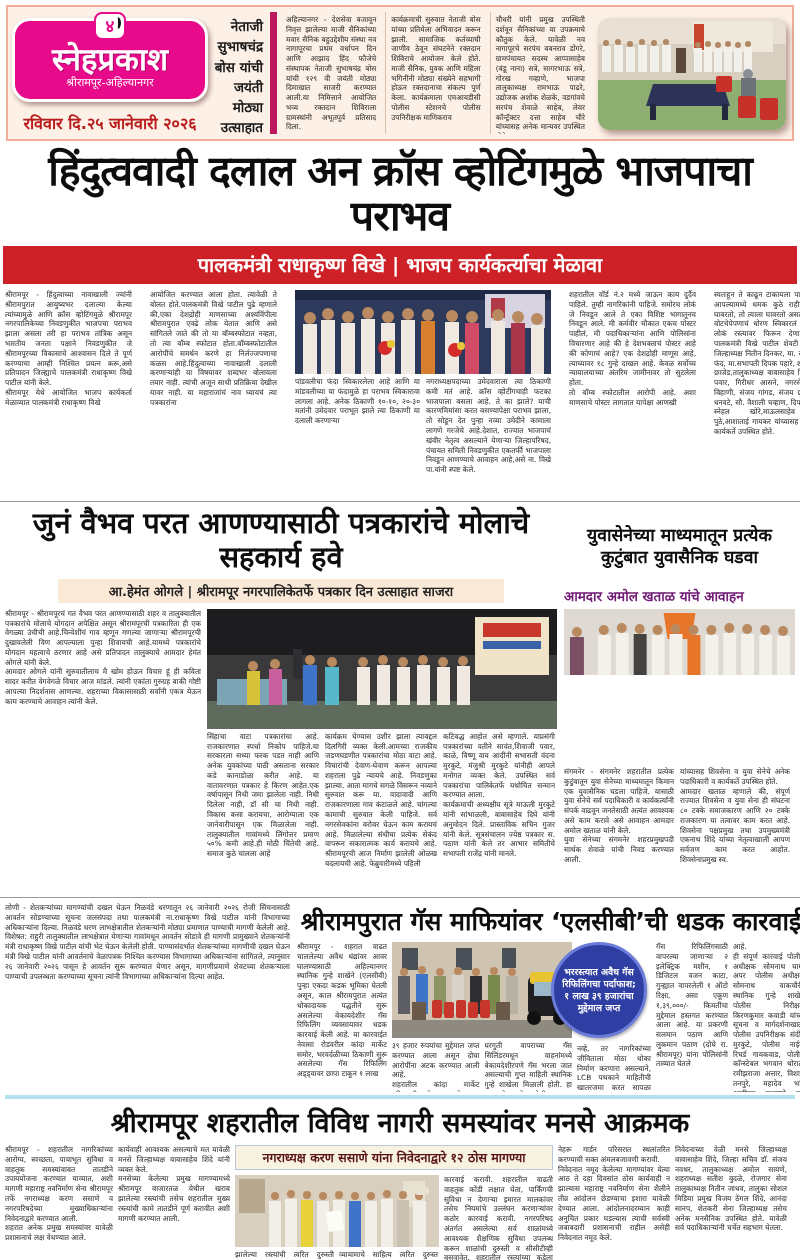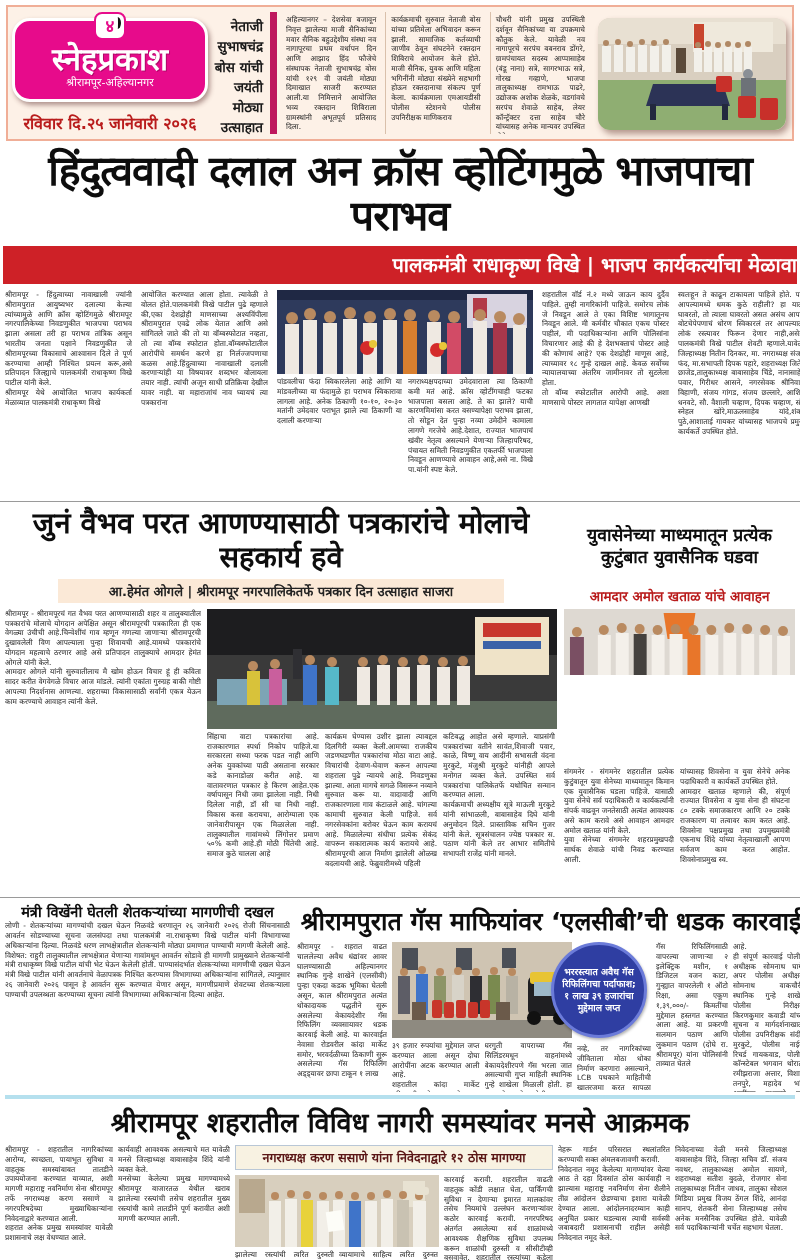--- a/index.html
+++ b/index.html
@@ -26,29 +26,29 @@
   .brief-col{width:116px;font-size:7.3px;line-height:1.34;text-align:justify;padding:3px 5px 0;
              overflow:hidden;color:#222;}
   .brief-col + .brief-col{border-left:1px solid #d9c0ab;}
   .brief-photo{width:188px;height:112px;margin:6px 2px 0 4px;border-radius:12px;overflow:hidden;
                box-shadow:3px 4px 6px rgba(90,40,30,.45);flex:none;}
   .brief-photo svg{display:block;width:100%;height:100%;}
 
   
   .main-headline{font-size:41px;font-weight:bold;text-align:center;line-height:1.1;
                  letter-spacing:-1px;margin:8px 4px 0;color:#0d0d0d;}
-  .red-bar{margin:7px 3px 0;background:#ce2127;color:#fff;text-align:right;font-weight:bold;
+  .red-bar{margin:7px 3px 0;background:#ce2127;color:#fff;text-align:center;font-weight:bold;
            font-size:20px;padding:5px 0 6px;}
 
   
   .body-col{font-size:7.35px;line-height:1.33;text-align:justify;color:#222;overflow:hidden;
             white-space:pre-line;}
 
   
-  .story1{display:flex;gap:9px;padding:6px 5px 0;height:212px;}
+  .story1{display:flex;gap:18px;padding:6px 5px 0;height:212px;}
   .story1 .c{flex:none;width:127px;}
   .story1 .mid{flex:none;width:256px;display:flex;flex-direction:column;}
   .photo{background:#888;overflow:hidden;flex:none;}
   .photo svg{display:block;width:100%;height:100%;}
   .mid .photo{height:84px;margin-bottom:3px;}
   .mid-cols{display:flex;gap:6px;flex:1;overflow:hidden;}
   .mid-cols .body-col{width:125px;}
 
   
   .story2{display:flex;padding:4px 5px 0;height:392px;border-top:1px solid #9a9a9a;margin-top:5px;}
@@ -57,21 +57,21 @@
   .s2-byline{background:#fbe9d7;color:#222;font-weight:bold;font-size:13px;text-align:center;
              width:446px;margin:0 auto 6px;padding:3px 0;}
   .s2-grid{display:flex;gap:6px;height:300px;}
   .s2-grid .c1{width:196px;flex:none;}
   .s2-right-part{flex:1;display:flex;flex-direction:column;}
   .s2-right-part .photo{height:120px;margin-bottom:3px;}
   .s2-minicols{display:flex;gap:6px;flex:1;overflow:hidden;}
   .s2-minicols .body-col{width:112px;}
   .s2-side{flex:1;padding-left:7px;}
   .s2s-head{font-size:17.5px;font-weight:bold;text-align:center;line-height:1.3;color:#0d0d0d;}
-  .s2s-byline{color:#b91c1c;font-weight:bold;font-size:13.5px;text-align:center;margin:4px 0;}
+  .s2s-byline{color:#701a75;font-weight:bold;font-size:13.5px;margin:4px 0;}
   .s2-side .photo{height:66px;margin-bottom:4px;}
   .s2s-cols{display:flex;gap:6px;height:186px;overflow:hidden;align-items:flex-end;}
   .s2s-cols .body-col{width:110px;}
 
   
   .story3{display:flex;padding:5px 5px 0;height:194px;border-top:1px solid #9a9a9a;margin-top:4px;}
   .s3-left{width:292px;flex:none;padding-right:7px;}
   .s3-h{font-size:14.5px;font-weight:bold;text-align:center;line-height:1.25;color:#0d0d0d;}
   .s3-sub{font-size:12.5px;font-weight:bold;text-align:center;margin:2px 0 5px;color:#0d0d0d;}
   .s3-right{flex:1;}
@@ -346,21 +346,20 @@
         <div class="body-col">संगमनेर - संगमनेर शहरातील प्रत्येक कुटुंबातून युवा सेनेच्या माध्यमातून किमान एक युवासैनिक घडला पाहिजे. यासाठी युवा सेनेचे सर्व पदाधिकारी व कार्यकर्त्यांनी संपर्क वाढवून जनतेसाठी अत्यंत आवश्यक असे काम करावे असे आवाहन आमदार अमोल खताळ यांनी केले.
 युवा सेनेच्या संगमनेर शहरप्रमुखपदी सार्थक शेवाळे यांची निवड करण्यात आली.</div>
         <div class="body-col">यांच्यासह शिवसेना व युवा सेनेचे अनेक पदाधिकारी व कार्यकर्ते उपस्थित होते.
 आमदार खताळ म्हणाले की, संपूर्ण राज्यात शिवसेना व युवा सेना ही संघटना ८० टक्के समाजकारण आणि २० टक्के राजकारण या तत्वावर काम करत आहे. शिवसेना पक्षप्रमुख तथा उपमुख्यमंत्री एकनाथ शिंदे यांच्या नेतृत्वाखाली आपण सर्वजण काम करत आहोत. शिवसेनाप्रमुख स्व.</div>
       </div>
     </div>
   </section>
 
   <section class="story3">
     <div class="s3-left">
-      <div class="s3-h">मंत्री विखेंनी घेतली शेतकऱ्यांच्या मागणीची दखल</div>
       <div class="body-col" style="height:146px;">लोणी - शेतकऱ्यांच्या मागण्यांची दखल घेऊन निळवंडे धरणातून २६ जानेवारी २०२६ रोजी सिंचनासाठी आवर्तन सोडण्याच्या सूचना जलसंपदा तथा पालकमंत्री ना.राधाकृष्ण विखे पाटील यांनी विभागाच्या अधिकाऱ्यांना दिल्या. निळवंडे धरण लाभक्षेत्रातील शेतकऱ्यांनी मोठ्या प्रमाणात पाण्याची मागणी केलेली आहे. विशेषत: राहुरी तालुक्यातील लाभक्षेत्रात येणाऱ्या गावांमधून आवर्तन सोडावे ही मागणी प्रामुख्याने शेतकऱ्यांनी मंत्री राधाकृष्ण विखे पाटील यांची भेट घेऊन केलेली होती. पाण्यासंदर्भात शेतकऱ्यांच्या मागणीची दखल घेऊन मंत्री विखे पाटील यांनी आवर्तनाचे वेळापत्रक निश्चित करण्यास विभागाच्या अधिकाऱ्यांना सांगितले, त्यानुसार २६ जानेवारी २०२६ पासून हे आवर्तन सुरू करण्यात येणार असून, मागणीप्रमाणे शेवटच्या शेतकऱ्याला पाण्याची उपलब्धता करण्याच्या सूचना त्यांनी विभागाच्या अधिकाऱ्यांना दिल्या आहेत.</div>
     </div>
 
     <div class="s3-right">
       <h2 class="s3-head">श्रीरामपुरात गॅस माफियांवर ‘एलसीबी’ची धडक कारवाई</h2>
       <div class="s3-grid">
         <div class="ca body-col">श्रीरामपूर - शहरात वाढत चाललेल्या अवैध धंद्यांवर आवर घालण्यासाठी अहिल्यानगर स्थानिक गुन्हे शाखेने (एलसीबी) पुन्हा एकदा कडक भूमिका घेतली असून, काल श्रीरामपुरात अत्यंत धोकादायक पद्धतीने सुरू असलेल्या बेकायदेशीर गॅस रिफिलिंग व्यवसायावर धडक कारवाई केली आहे. या कारवाईत नेवासा रोडवरील कांदा मार्केट समोर, भरवर्दळीच्या ठिकाणी सुरू असलेल्या गॅस रिफिलिंग अड्ड्यावर छापा टाकून १ लाख</div>
         <div class="s3-center">
           <div class="photo">
             <svg viewBox="0 0 180 96" preserveAspectRatio="none">

